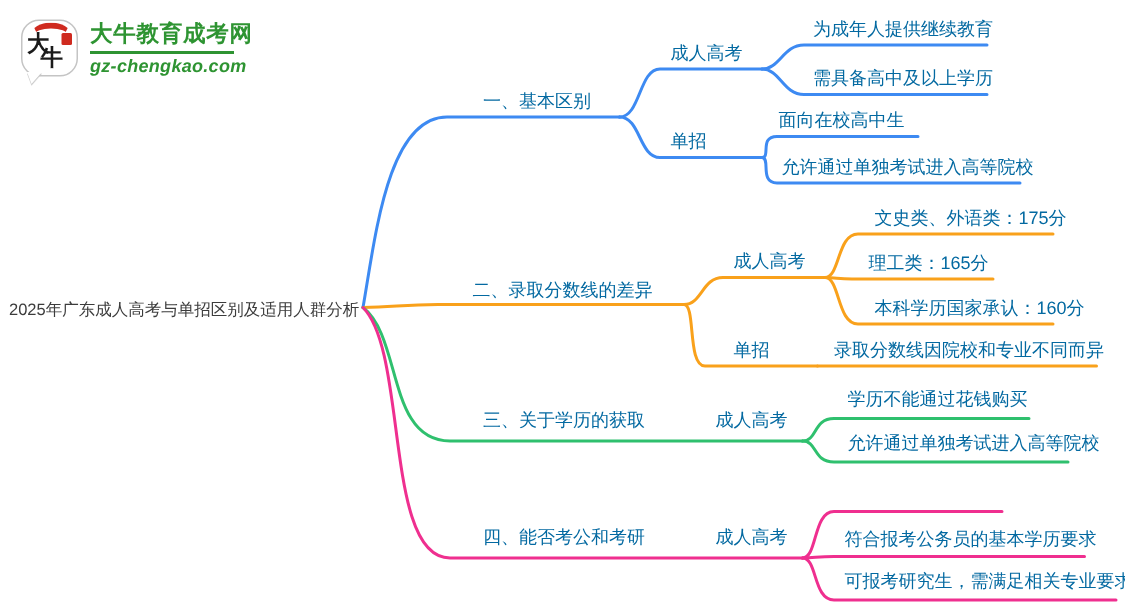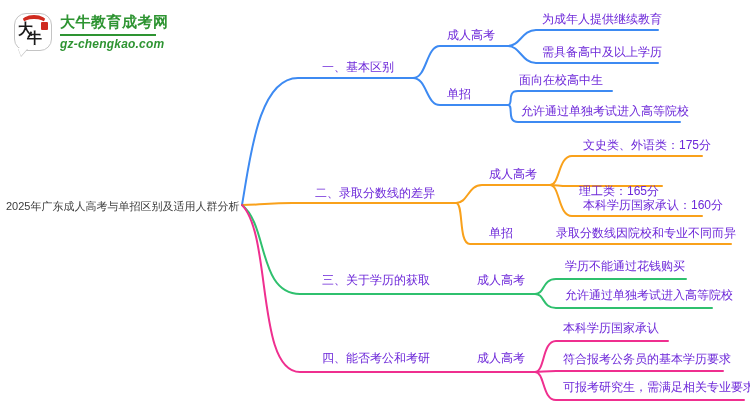--- a/index.html
+++ b/index.html
@@ -7,21 +7,21 @@
     position:relative;
     width:750px;height:410px;
     background:#ffffff;
     overflow:hidden;
     font-family:"Liberation Sans","DejaVu Sans",sans-serif;
   }
   #wires{position:absolute;left:0;top:0;width:750px;height:410px;}
   .node{
     position:absolute;
     font-size:12px;
-    color:#6d28d9;
+    color:#0369a1;
     white-space:nowrap;
     line-height:14px;
   }
   .root-title{
     position:absolute;
     left:6px;top:199px;
     font-size:11px;
     color:#3c3c3c;
     white-space:nowrap;
   }
@@ -105,29 +105,28 @@
   <div class="node" style="left:447px;top:28px">成人高考</div>
   <div class="node" style="left:542px;top:12px">为成年人提供继续教育</div>
   <div class="node" style="left:542px;top:45px">需具备高中及以上学历</div>
   <div class="node" style="left:447px;top:87px">单招</div>
   <div class="node" style="left:519px;top:73px">面向在校高中生</div>
   <div class="node" style="left:521px;top:104px">允许通过单独考试进入高等院校</div>
 
   <div class="node" style="left:315px;top:186px">二、录取分数线的差异</div>
   <div class="node" style="left:489px;top:167px">成人高考</div>
   <div class="node" style="left:583px;top:138px">文史类、外语类：175分</div>
-  <div class="node" style="left:579px;top:184px">理工类：165分</div>
+  <div class="node" style="left:579px;top:168px">理工类：165分</div>
   <div class="node" style="left:583px;top:198px">本科学历国家承认：160分</div>
   <div class="node" style="left:489px;top:226px">单招</div>
   <div class="node" style="left:556px;top:226px">录取分数线因院校和专业不同而异</div>
 
   <div class="node" style="left:322px;top:273px">三、关于学历的获取</div>
   <div class="node" style="left:477px;top:273px">成人高考</div>
   <div class="node" style="left:565px;top:259px">学历不能通过花钱购买</div>
   <div class="node" style="left:565px;top:288px">允许通过单独考试进入高等院校</div>
 
   <div class="node" style="left:322px;top:351px">四、能否考公和考研</div>
   <div class="node" style="left:477px;top:351px">成人高考</div>
-  <div class="node" style="left:563px;top:321px">本科学历国家承认</div>
   <div class="node" style="left:563px;top:352px">符合报考公务员的基本学历要求</div>
   <div class="node" style="left:563px;top:380px">可报考研究生，需满足相关专业要求</div>
 
 </div>
 
 </body></html>

